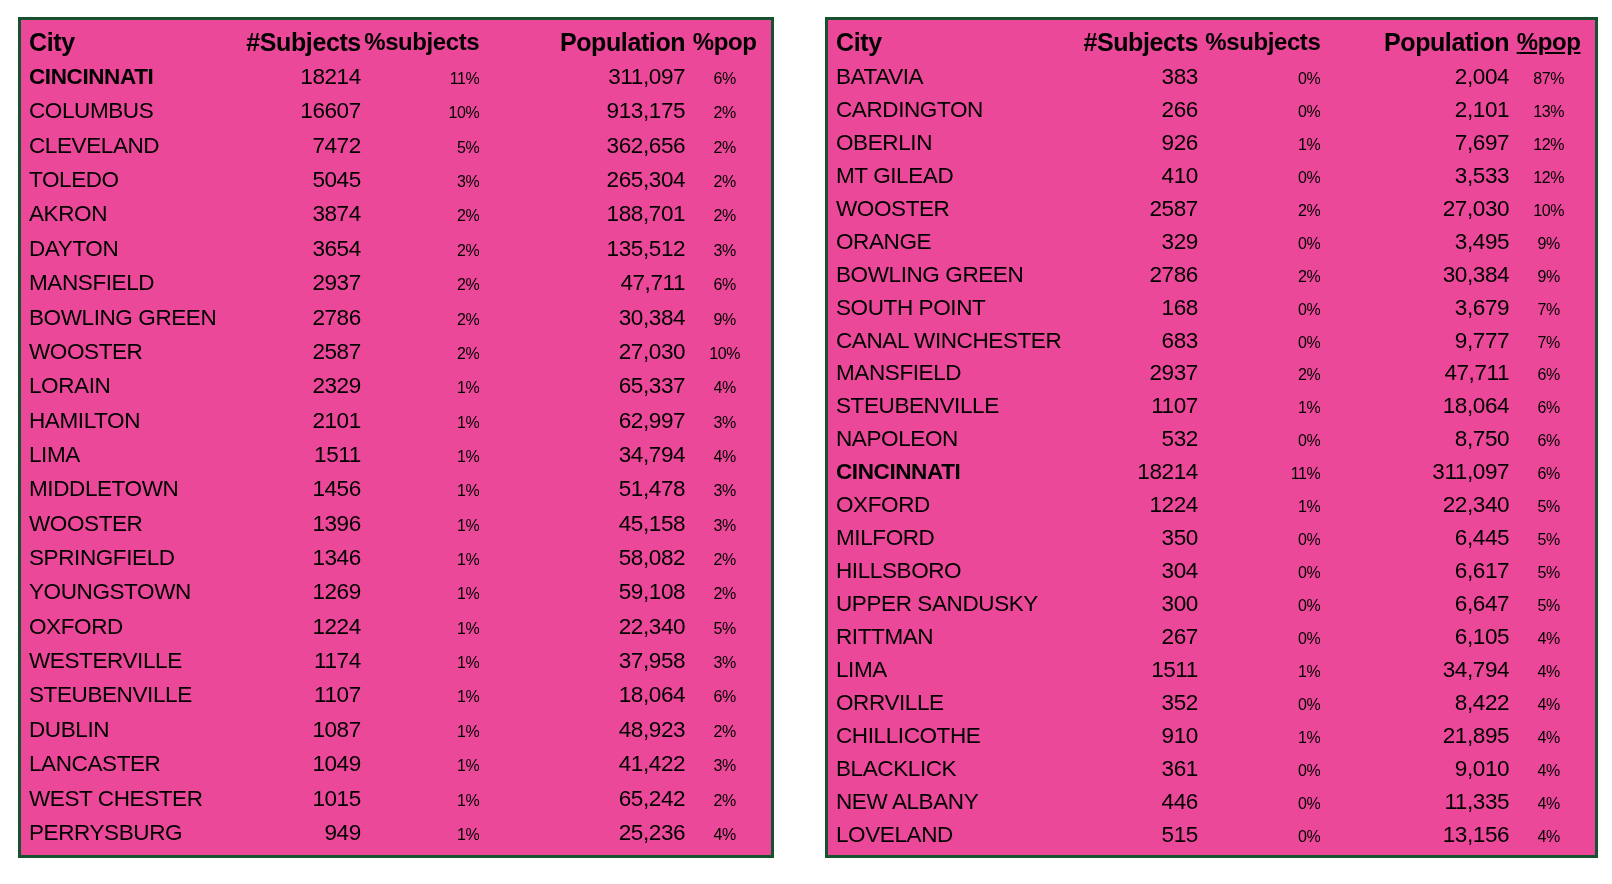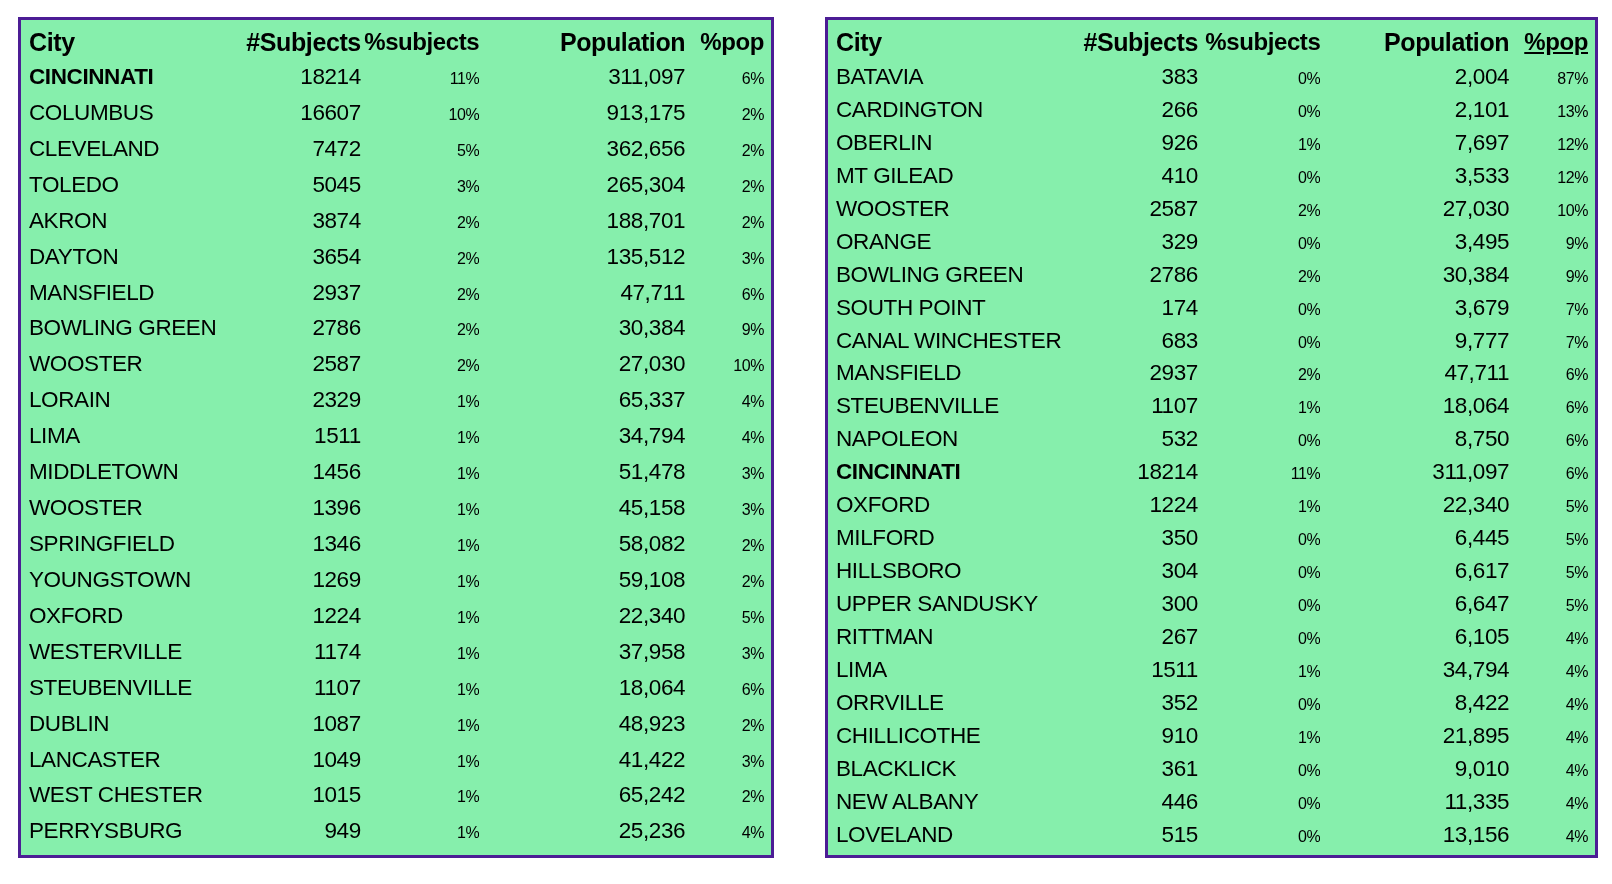--- a/index.html
+++ b/index.html
@@ -11,24 +11,24 @@
     font-family: "Liberation Sans", sans-serif;
     position: relative;
     overflow: hidden;
   }
   .canvas { position: absolute; inset: 0; }
 
   table.city-table {
     position: absolute;
     top: 17px;
     height: 841px;
-    border: 3px solid #4c1d95;
+    border: 3px solid #14532d;
     border-collapse: collapse;
     table-layout: fixed;
-    background: #86efac;
+    background: #ec4899;
   }
   #table-0 { left: 18px;  width: 756px; }
   #table-1 { left: 825px; width: 773px; }
 
   
   #table-0 col.col-city        { width: 215px; }
   #table-0 col.col-subjects    { width: 125px; }
   #table-0 col.col-pctsubjects { width: 118px; }
   #table-0 col.col-population  { width: 205px; }
   #table-0 col.col-pctpop      { width:  87px; }
@@ -57,21 +57,21 @@
   }
   thead th.col-pctsubjects,
   thead th.col-pctpop { font-size: 24px; }
   thead th.underline { text-decoration: underline; }
 
   td { font-size: 22.5px; font-weight: normal; }
   td.col-pctsubjects,
   td.col-pctpop { font-size: 16px; }
 
   th.col-city, td.col-city { text-align: left; padding-left: 8px; }
-  th.col-pctpop, td.col-pctpop { padding-right: 7px; }
+  th.col-pctpop, td.col-pctpop { padding-right: 7px; text-align: center; }
 
   td.bold { font-weight: bold; }
 </style>
 </head>
 <body>
 
 <div class="canvas">
   <table class="city-table" id="table-0">
       <colgroup>
         <col class="col-city">
@@ -152,20 +152,27 @@
           <td class="col-pctsubjects">2%</td>
           <td class="col-population">27,030</td>
           <td class="col-pctpop">10%</td>
         </tr>
         <tr>
           <td class="col-city">LORAIN</td>
           <td class="col-subjects">2329</td>
           <td class="col-pctsubjects">1%</td>
           <td class="col-population">65,337</td>
           <td class="col-pctpop">4%</td>
+        </tr>
+        <tr>
+          <td class="col-city">HAMILTON</td>
+          <td class="col-subjects">2101</td>
+          <td class="col-pctsubjects">1%</td>
+          <td class="col-population">62,997</td>
+          <td class="col-pctpop">3%</td>
         </tr>
         <tr>
           <td class="col-city">LIMA</td>
           <td class="col-subjects">1511</td>
           <td class="col-pctsubjects">1%</td>
           <td class="col-population">34,794</td>
           <td class="col-pctpop">4%</td>
         </tr>
         <tr>
           <td class="col-city">MIDDLETOWN</td>
@@ -308,21 +315,21 @@
         </tr>
         <tr>
           <td class="col-city">BOWLING GREEN</td>
           <td class="col-subjects">2786</td>
           <td class="col-pctsubjects">2%</td>
           <td class="col-population">30,384</td>
           <td class="col-pctpop">9%</td>
         </tr>
         <tr>
           <td class="col-city">SOUTH POINT</td>
-          <td class="col-subjects">174</td>
+          <td class="col-subjects">168</td>
           <td class="col-pctsubjects">0%</td>
           <td class="col-population">3,679</td>
           <td class="col-pctpop">7%</td>
         </tr>
         <tr>
           <td class="col-city">CANAL WINCHESTER</td>
           <td class="col-subjects">683</td>
           <td class="col-pctsubjects">0%</td>
           <td class="col-population">9,777</td>
           <td class="col-pctpop">7%</td>

